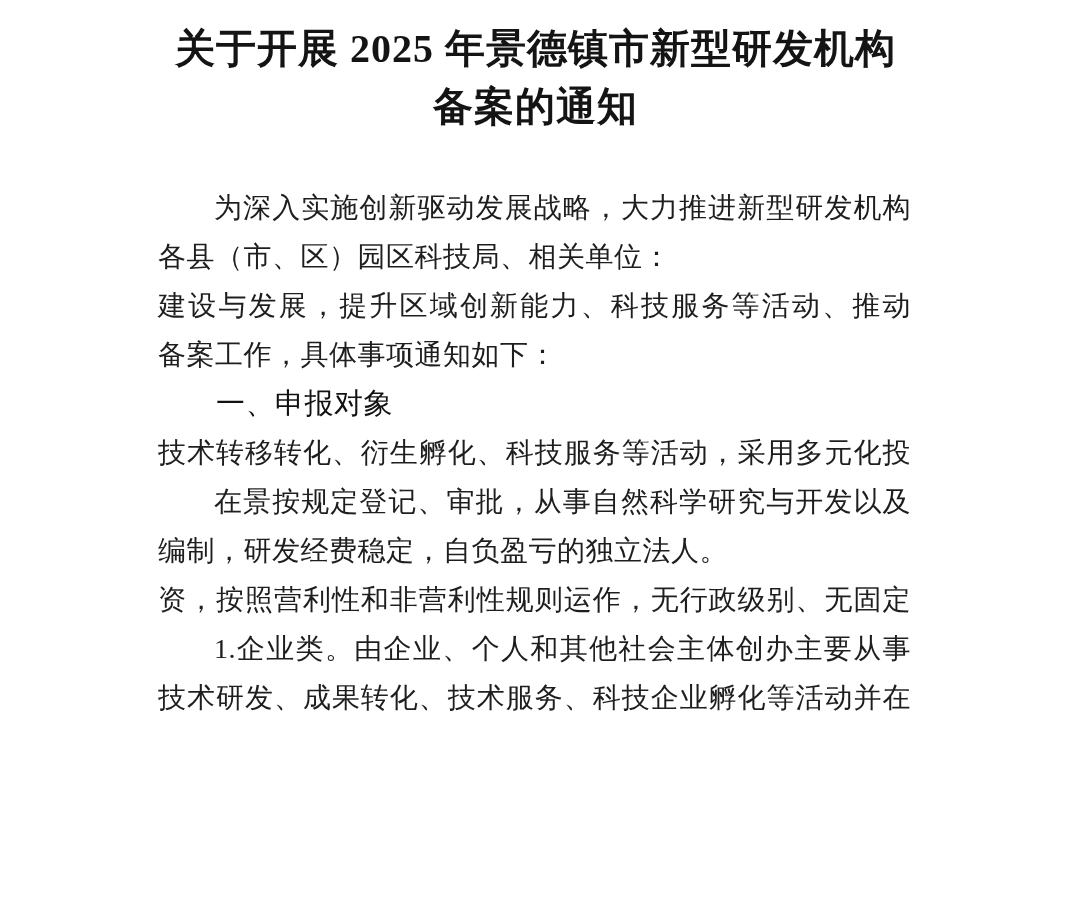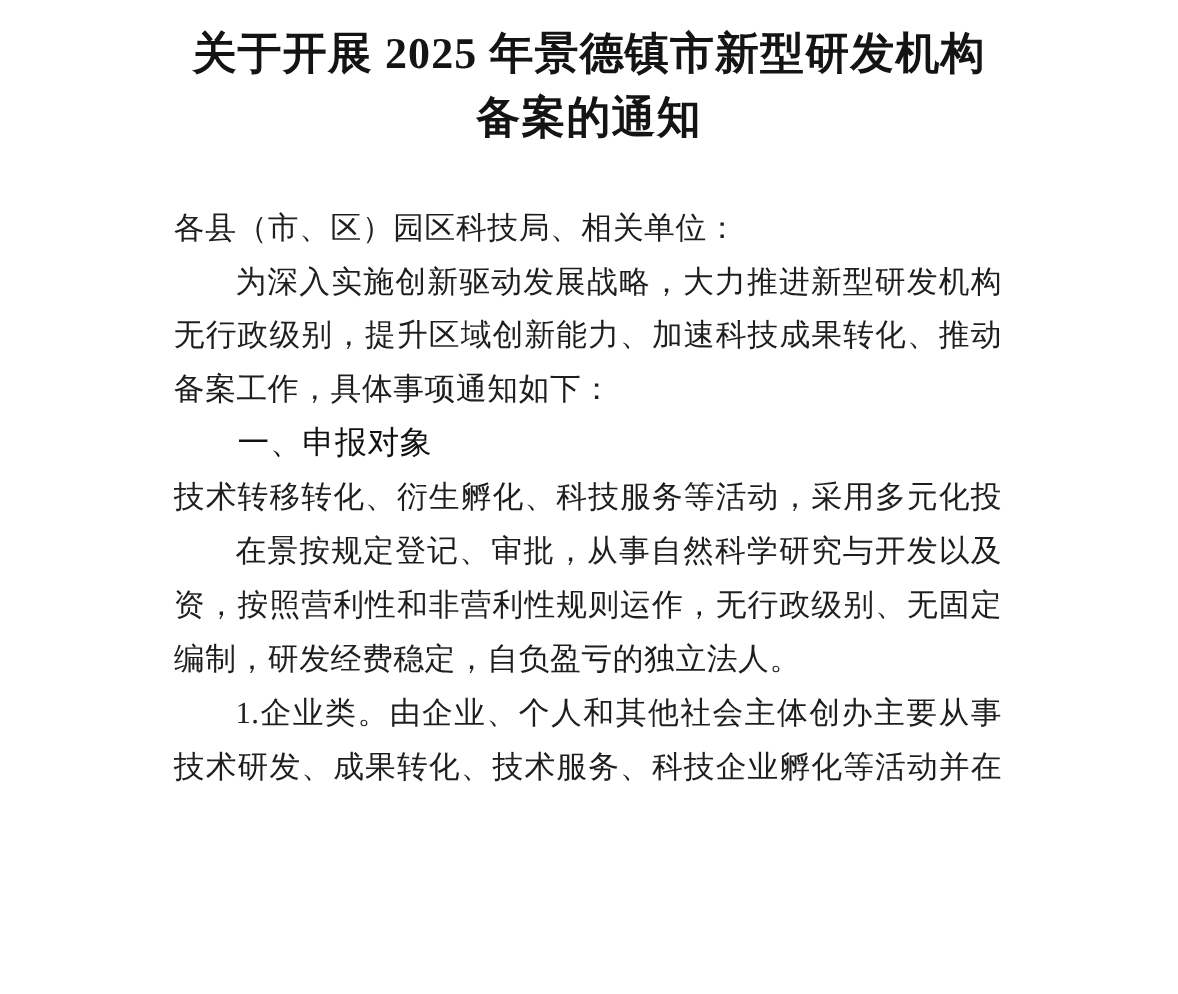--- a/index.html
+++ b/index.html
@@ -66,26 +66,26 @@
 <body>
 
 <div class="page">
 
   <h1 class="doc-title">
     <span class="title-line">关于开展 2025 年景德镇市新型研发机构</span>
     <span class="title-line">备案的通知</span>
   </h1>
 
   <div class="doc-body">
+    <div class="line indent just">为深入实施创新驱动发展战略，大力推进新型研发机构</div>
     <div class="line">各县（市、区）园区科技局、相关单位：</div>
-    <div class="line indent just">为深入实施创新驱动发展战略，大力推进新型研发机构</div>
-    <div class="line just">无行政级别，提升区域创新能力、加速科技成果转化、推动</div>
+    <div class="line just">建设与发展，提升区域创新能力、科技服务等活动、推动</div>
     <div class="line">备案工作，具体事项通知如下：</div>
     <div class="line indent heading">一、申报对象</div>
     <div class="line just">技术转移转化、衍生孵化、科技服务等活动，采用多元化投</div>
     <div class="line indent just">在景按规定登记、审批，从事自然科学研究与开发以及</div>
+    <div class="line">编制，研发经费稳定，自负盈亏的独立法人。</div>
     <div class="line just">资，按照营利性和非营利性规则运作，无行政级别、无固定</div>
-    <div class="line">编制，研发经费稳定，自负盈亏的独立法人。</div>
     <div class="line indent just">1.企业类。由企业、个人和其他社会主体创办主要从事</div>
     <div class="line just">技术研发、成果转化、技术服务、科技企业孵化等活动并在</div>
   </div>
 
 </div>
 
 </body></html>

